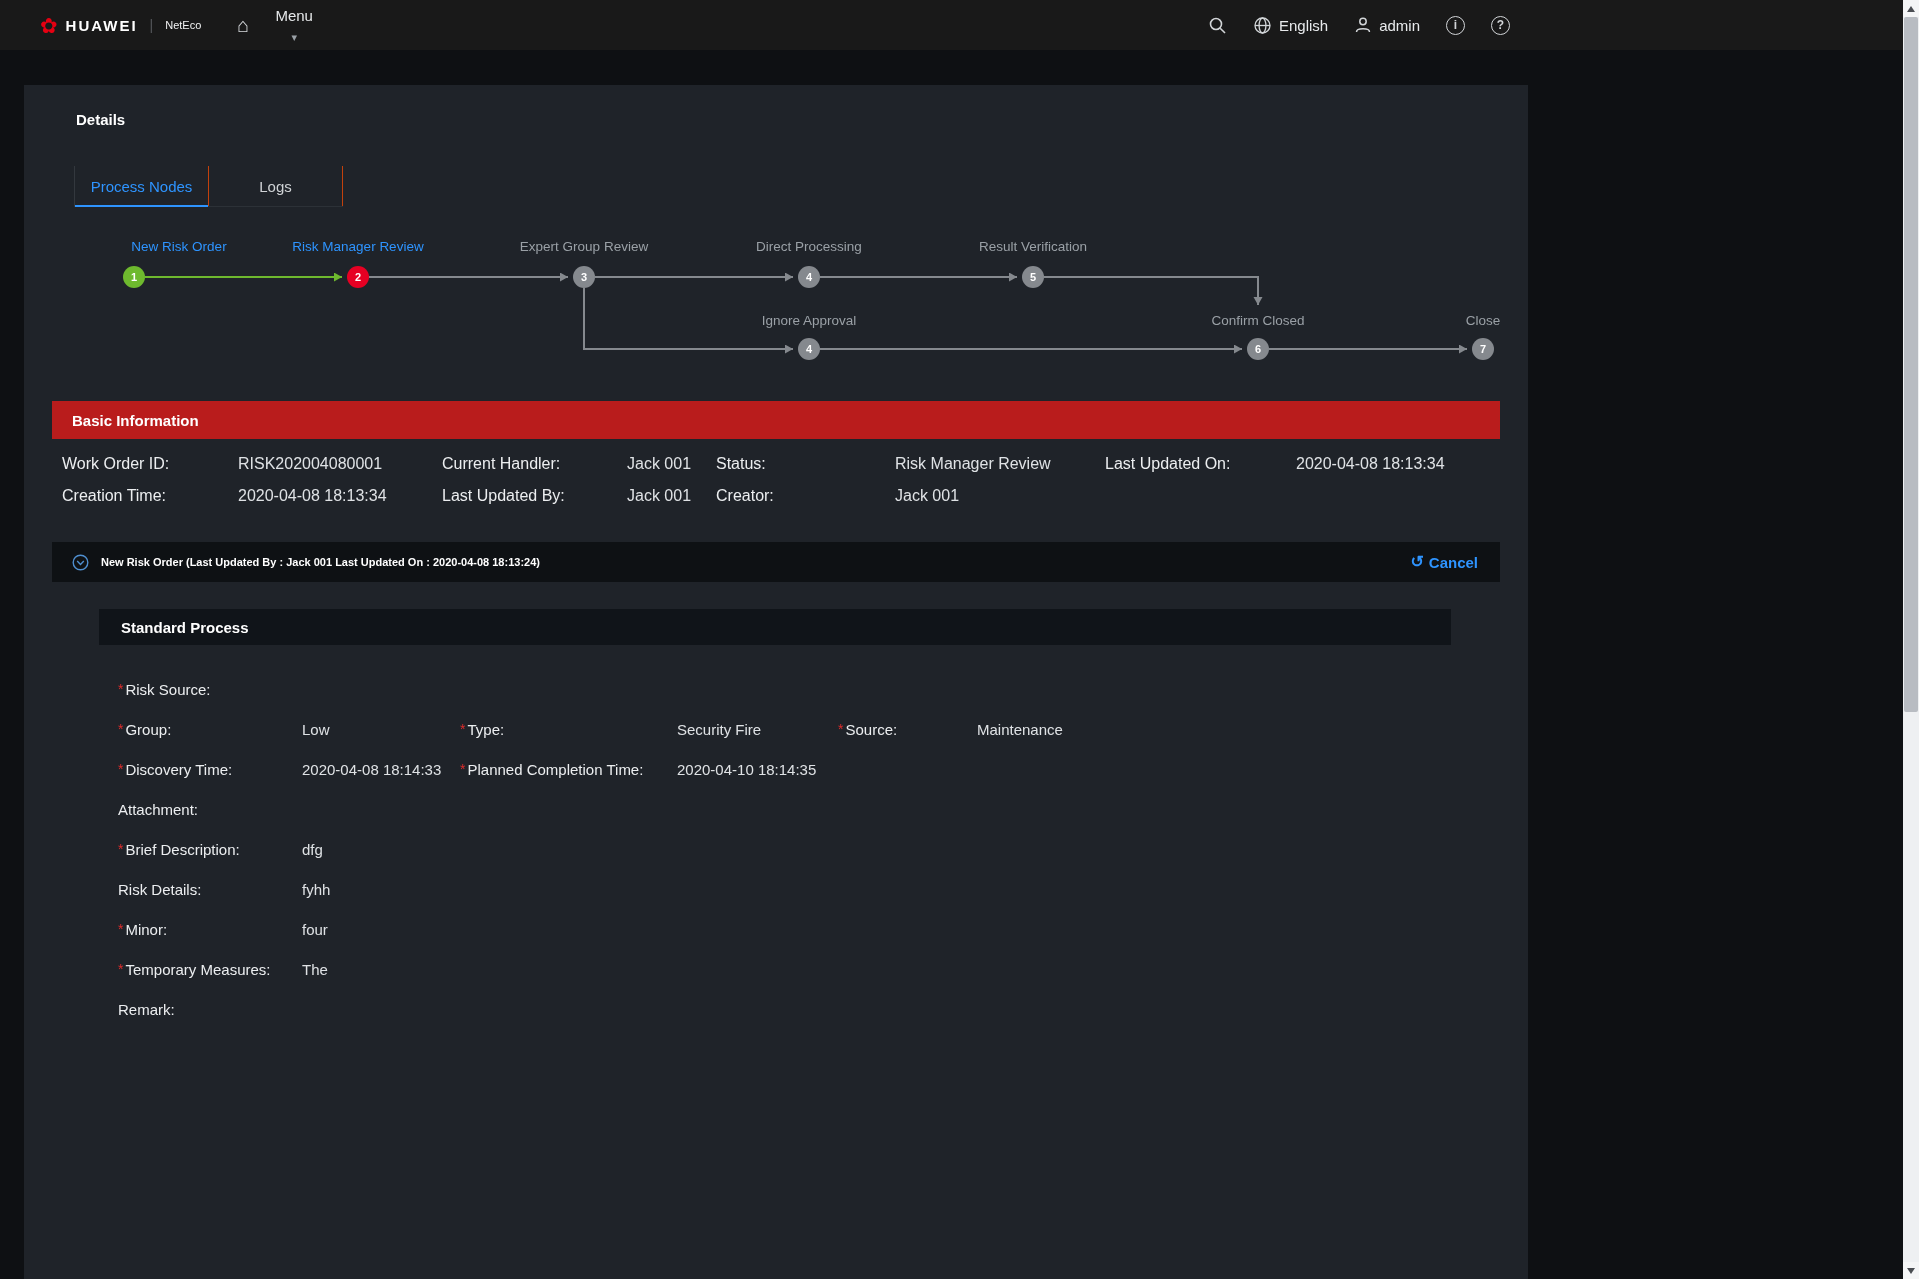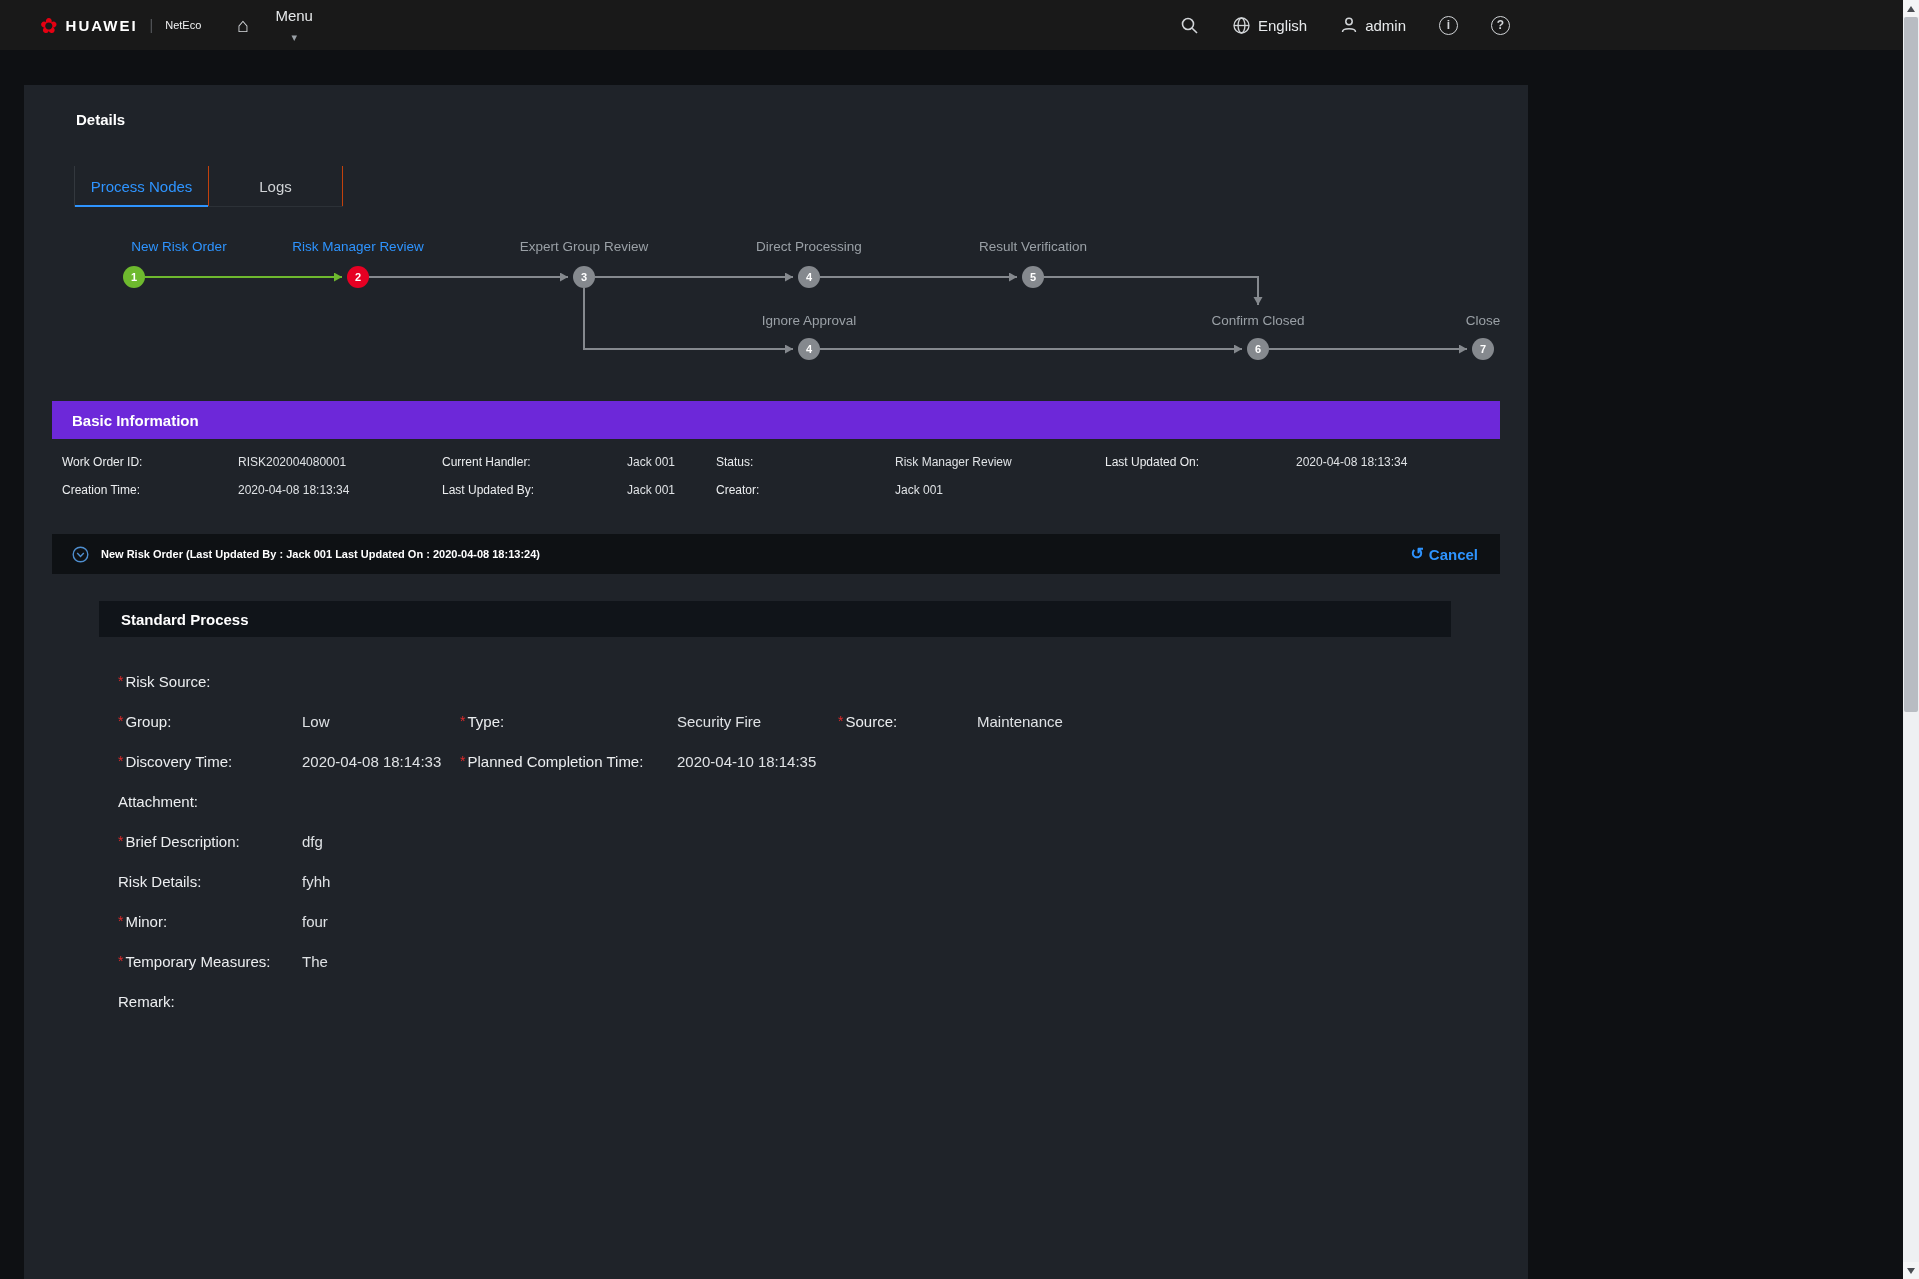--- a/index.html
+++ b/index.html
@@ -16,21 +16,21 @@
   }
   .nav-inner { width:1470px; display:flex; align-items:center; }
   .logo { color:#e60012; font-size:21px; margin-right:8px; line-height:1; }
   .brand { font-size:15px; font-weight:bold; letter-spacing:2px; color:#ffffff; }
   .brand-sep { color:#55585c; margin:0 12px; font-size:14px; }
   .product { font-size:11px; color:#f2f3f4; }
   .home { font-size:20px; color:#d6d9dc; margin-left:36px; cursor:pointer; line-height:1; }
   .menu { display:flex; align-items:center; gap:7px; margin-left:26px; cursor:pointer;flex-direction:column; }
   .menu-label { font-size:15px; color:#e6e8ea; }
   .caret { font-size:11px; color:#9aa0a6; }
-  .nav-right { margin-left:auto; display:flex; align-items:center; gap:33px; }
+  .nav-right { margin-left:auto; display:flex; align-items:center; gap:26px; }
   .nav-ic { display:inline-flex; align-items:center; cursor:pointer; }
   .nav-group { display:flex; align-items:center; gap:7px; cursor:pointer; }
   .nav-group span { font-size:15px; color:#e8eaec; }
   .circle-ic {
     width:19px; height:19px; border:1.5px solid #d2d5d8; border-radius:50%;
     display:inline-flex; align-items:center; justify-content:center;
     font-size:12px; color:#d2d5d8; cursor:pointer; font-weight:bold;
   }
 
   
@@ -52,27 +52,27 @@
   .tab.active { color:#2e94ff; }
   .tab.active::after { content:""; position:absolute; left:0; right:0; bottom:-1px; height:2px; background:#2e94ff; }
 
   
   .flow { position:relative; margin:20px 0 0 50px; width:1430px; height:152px; }
   .flow text { font-family:"Liberation Sans", sans-serif; }
 
   
   .info-card { margin-top:22px; }
   .card-header {
-    height:38px; background:#6d28d9; display:flex; align-items:center;
+    height:38px; background:#b91c1c; display:flex; align-items:center;
     padding-left:20px; font-size:15px; font-weight:bold; color:#ffffff;
   }
   .info-grid {
     display:grid; padding:16px 0 12px 10px;
     grid-template-columns:176px 204px 185px 89px 179px 210px 191px 1fr;
-    row-gap:14px; font-size:12px; align-items:center;
+    row-gap:14px; font-size:16px; align-items:center;
   }
   .info-grid .lbl { color:#eceef0; }
   .info-grid .val { color:#dfe2e5; }
 
   
   .order-header {
     margin-top:25px; height:40px; background:#0e1114;
     display:flex; align-items:center; padding:0 22px 0 20px;
   }
   .collapse-ic { display:inline-flex; margin-right:12px; cursor:pointer; }

